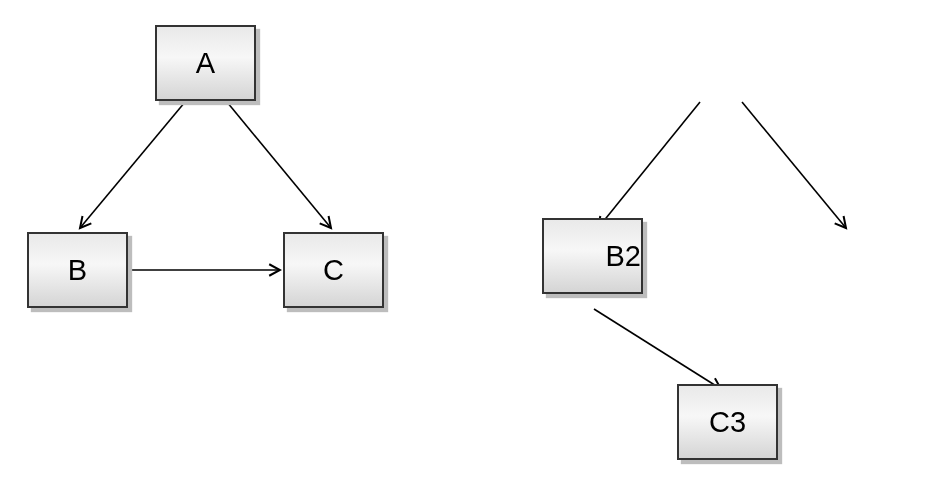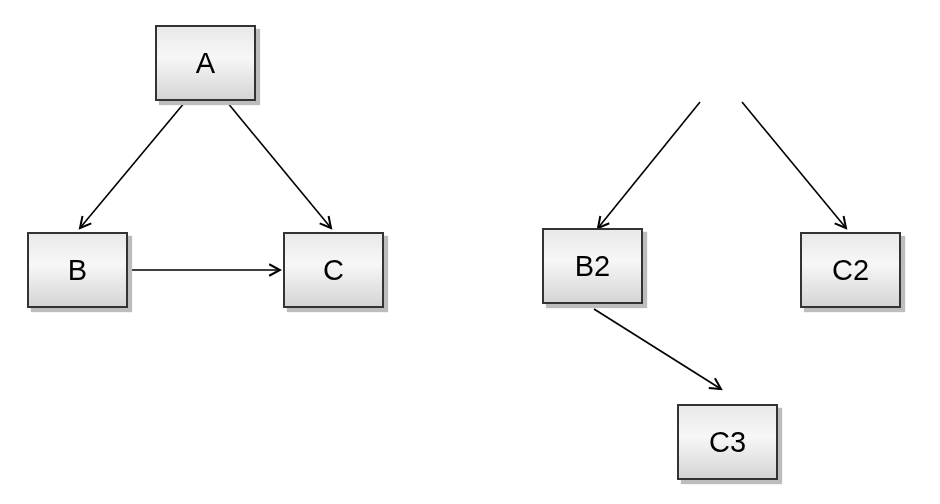--- a/index.html
+++ b/index.html
@@ -38,23 +38,23 @@
     color: #000000;
     line-height: 1;
     user-select: none;
   }
 
   
   .pos-A  { left: 155px; top: 25px;  }
   .pos-B  { left: 27px;  top: 232px; }
   .pos-C  { left: 283px; top: 232px; }
   .pos-A2 { left: 669px; top: 25px;  }
-  .pos-B2 { left: 542px; top: 228px; }
+  .pos-B2 { left: 542px; top: 218px; justify-content: flex-end; }
   .pos-C2 { left: 800px; top: 232px; }
-  .pos-C3 { left: 677px; top: 404px; }
+  .pos-C3 { left: 677px; top: 384px; }
 
   .edge {
     stroke: #000000;
     stroke-width: 1.6;
     fill: none;
   }
 </style>
 </head>
 <body>
 
@@ -82,20 +82,17 @@
   <div class="node pos-B">
     <span class="node-label">B</span>
   </div>
   <div class="node pos-C">
     <span class="node-label">C</span>
   </div>
 
   <div class="node pos-B2">
     <span class="node-label">B2</span>
   </div>
-  <div class="node pos-C2">
-    <span class="node-label">C2</span>
-  </div>
   <div class="node pos-C3">
     <span class="node-label">C3</span>
   </div>
 
 </div>
 
 </body></html>

